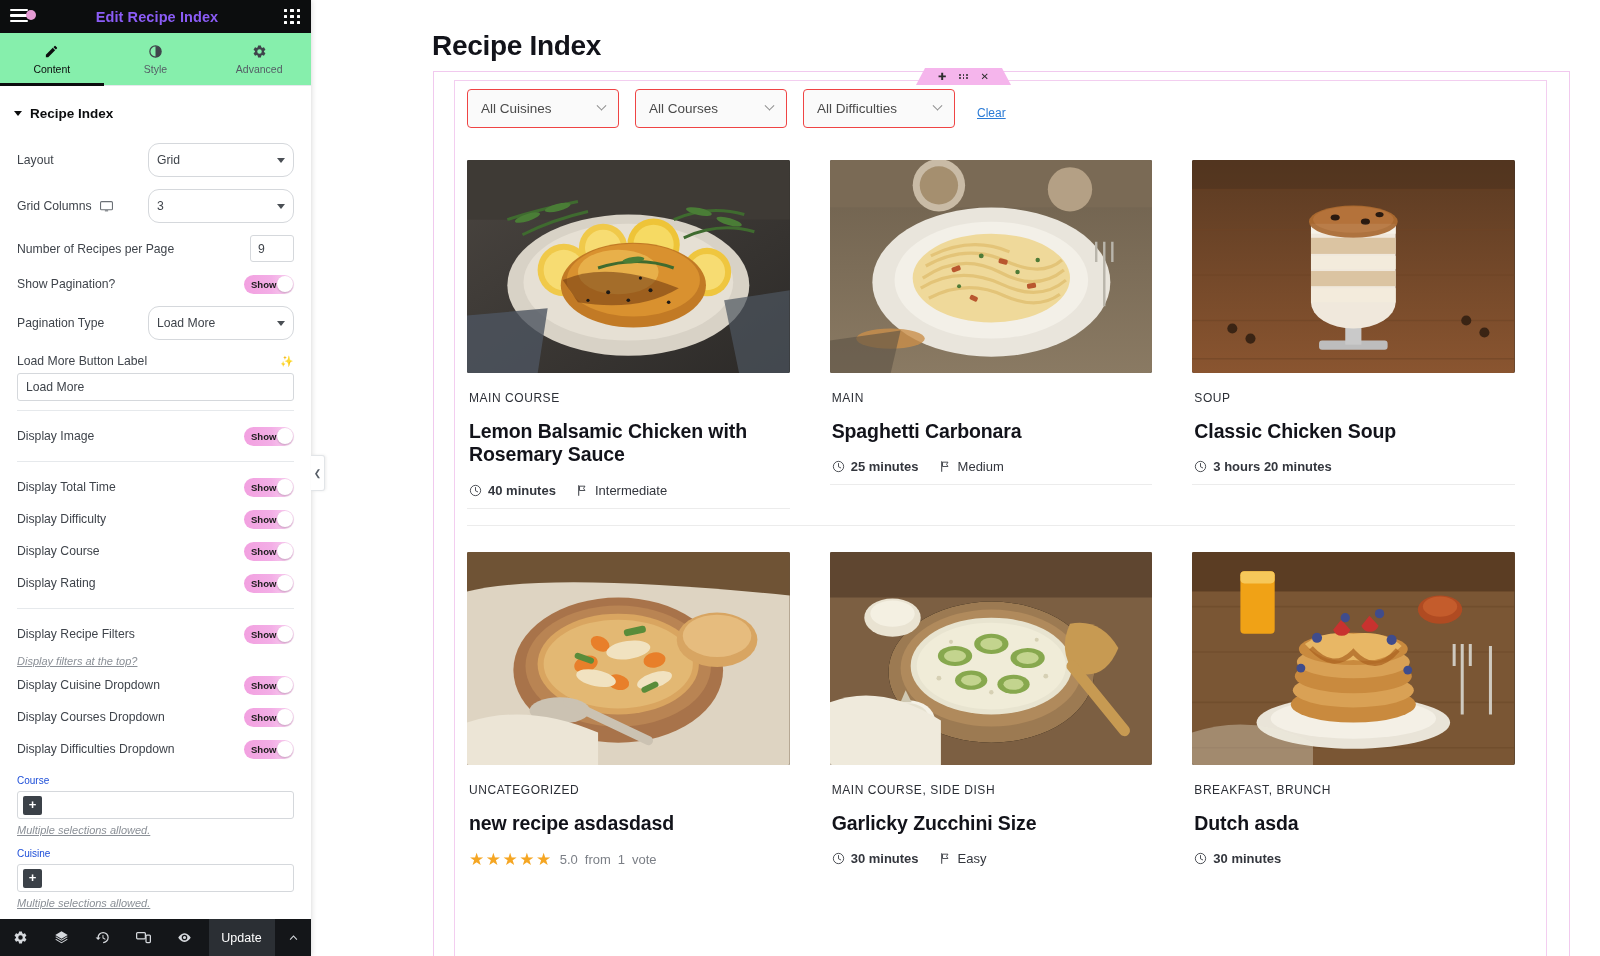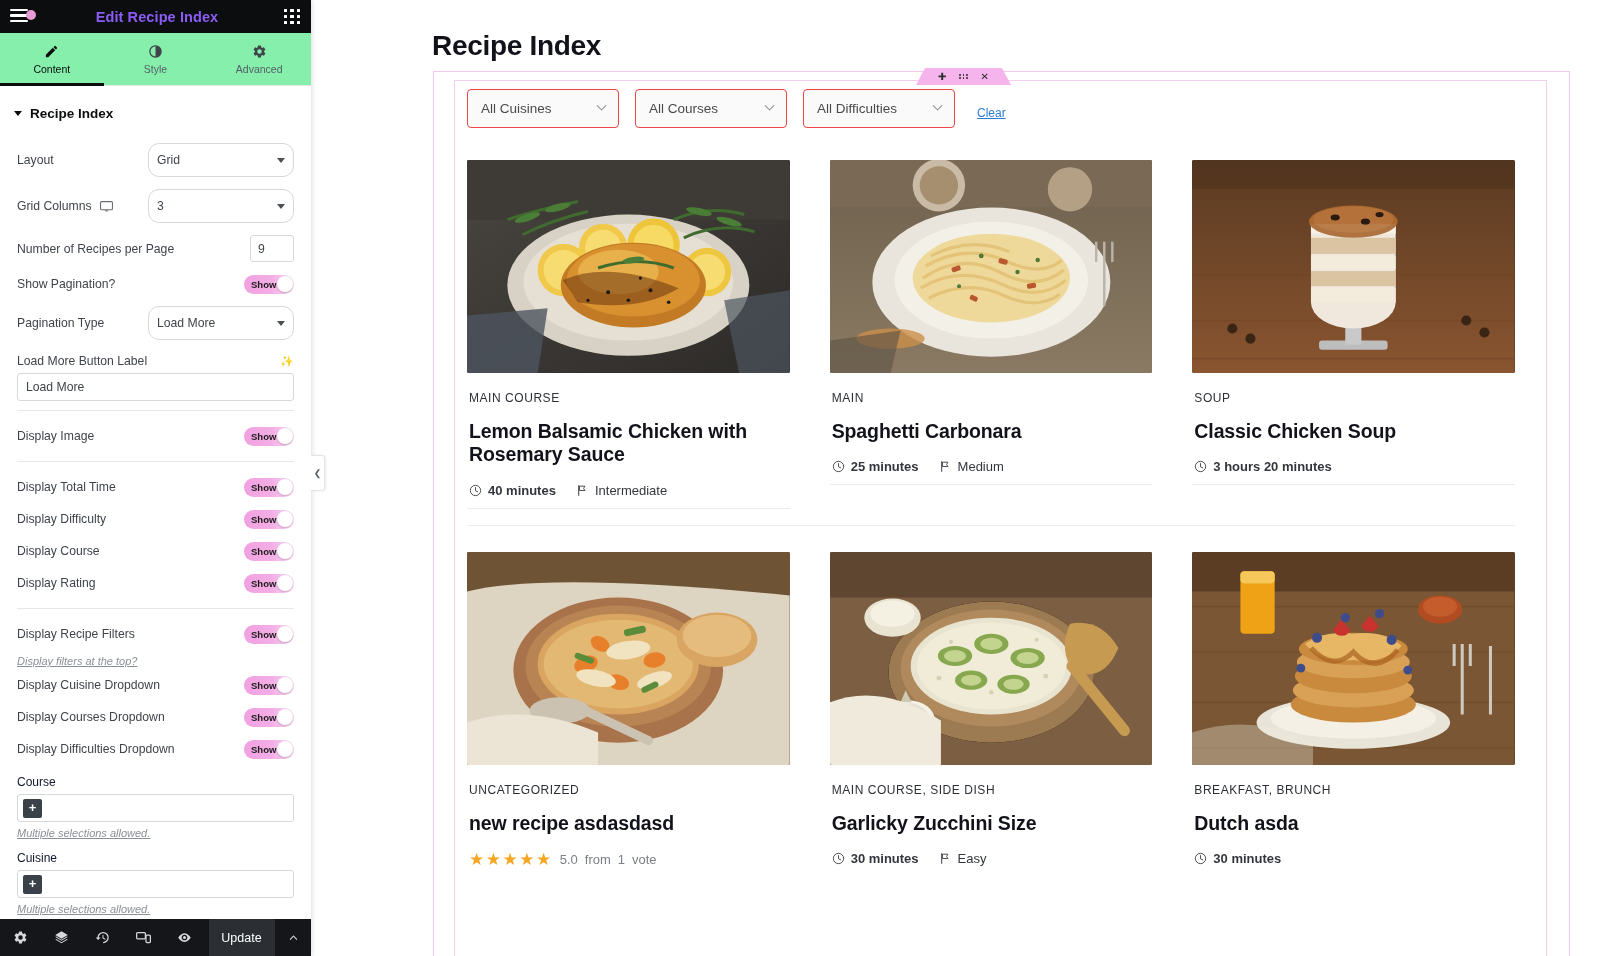--- a/index.html
+++ b/index.html
@@ -123,21 +123,21 @@
   .divider { height: 1px; background: #e6e9ec; margin: 9px 17px; }
   .tag-input {
     margin: 0 17px; height: 28px; border: 1px solid #d5d8dc; border-radius: 3px;
     background: #fff; display: flex; align-items: center; padding: 0 5px;
   }
   .plus-btn {
     width: 19px; height: 19px; background: #3b4148; border-radius: 2px;
     color: #fff; font-size: 13px; line-height: 17px; text-align: center;
     cursor: pointer; font-weight: 600;
   }
-  .sub-label { font-size: 12px; color: #0f172a; padding: 10px 17px 5px 17px; }
+  .sub-label { font-size: 10px; color: #1d4ed8; padding: 10px 17px 5px 17px; }
 
   .panel-footer {
     height: 37px; background: #141619; display: flex; align-items: center;
     flex: 0 0 37px; color: #c8cbd0;
   }
   .fbtn {
     width: 41px; height: 37px; display: flex; align-items: center;
     justify-content: center; cursor: pointer;
   }
   .fbtn svg { width: 15px; height: 15px; fill: #d6d9dd; }

